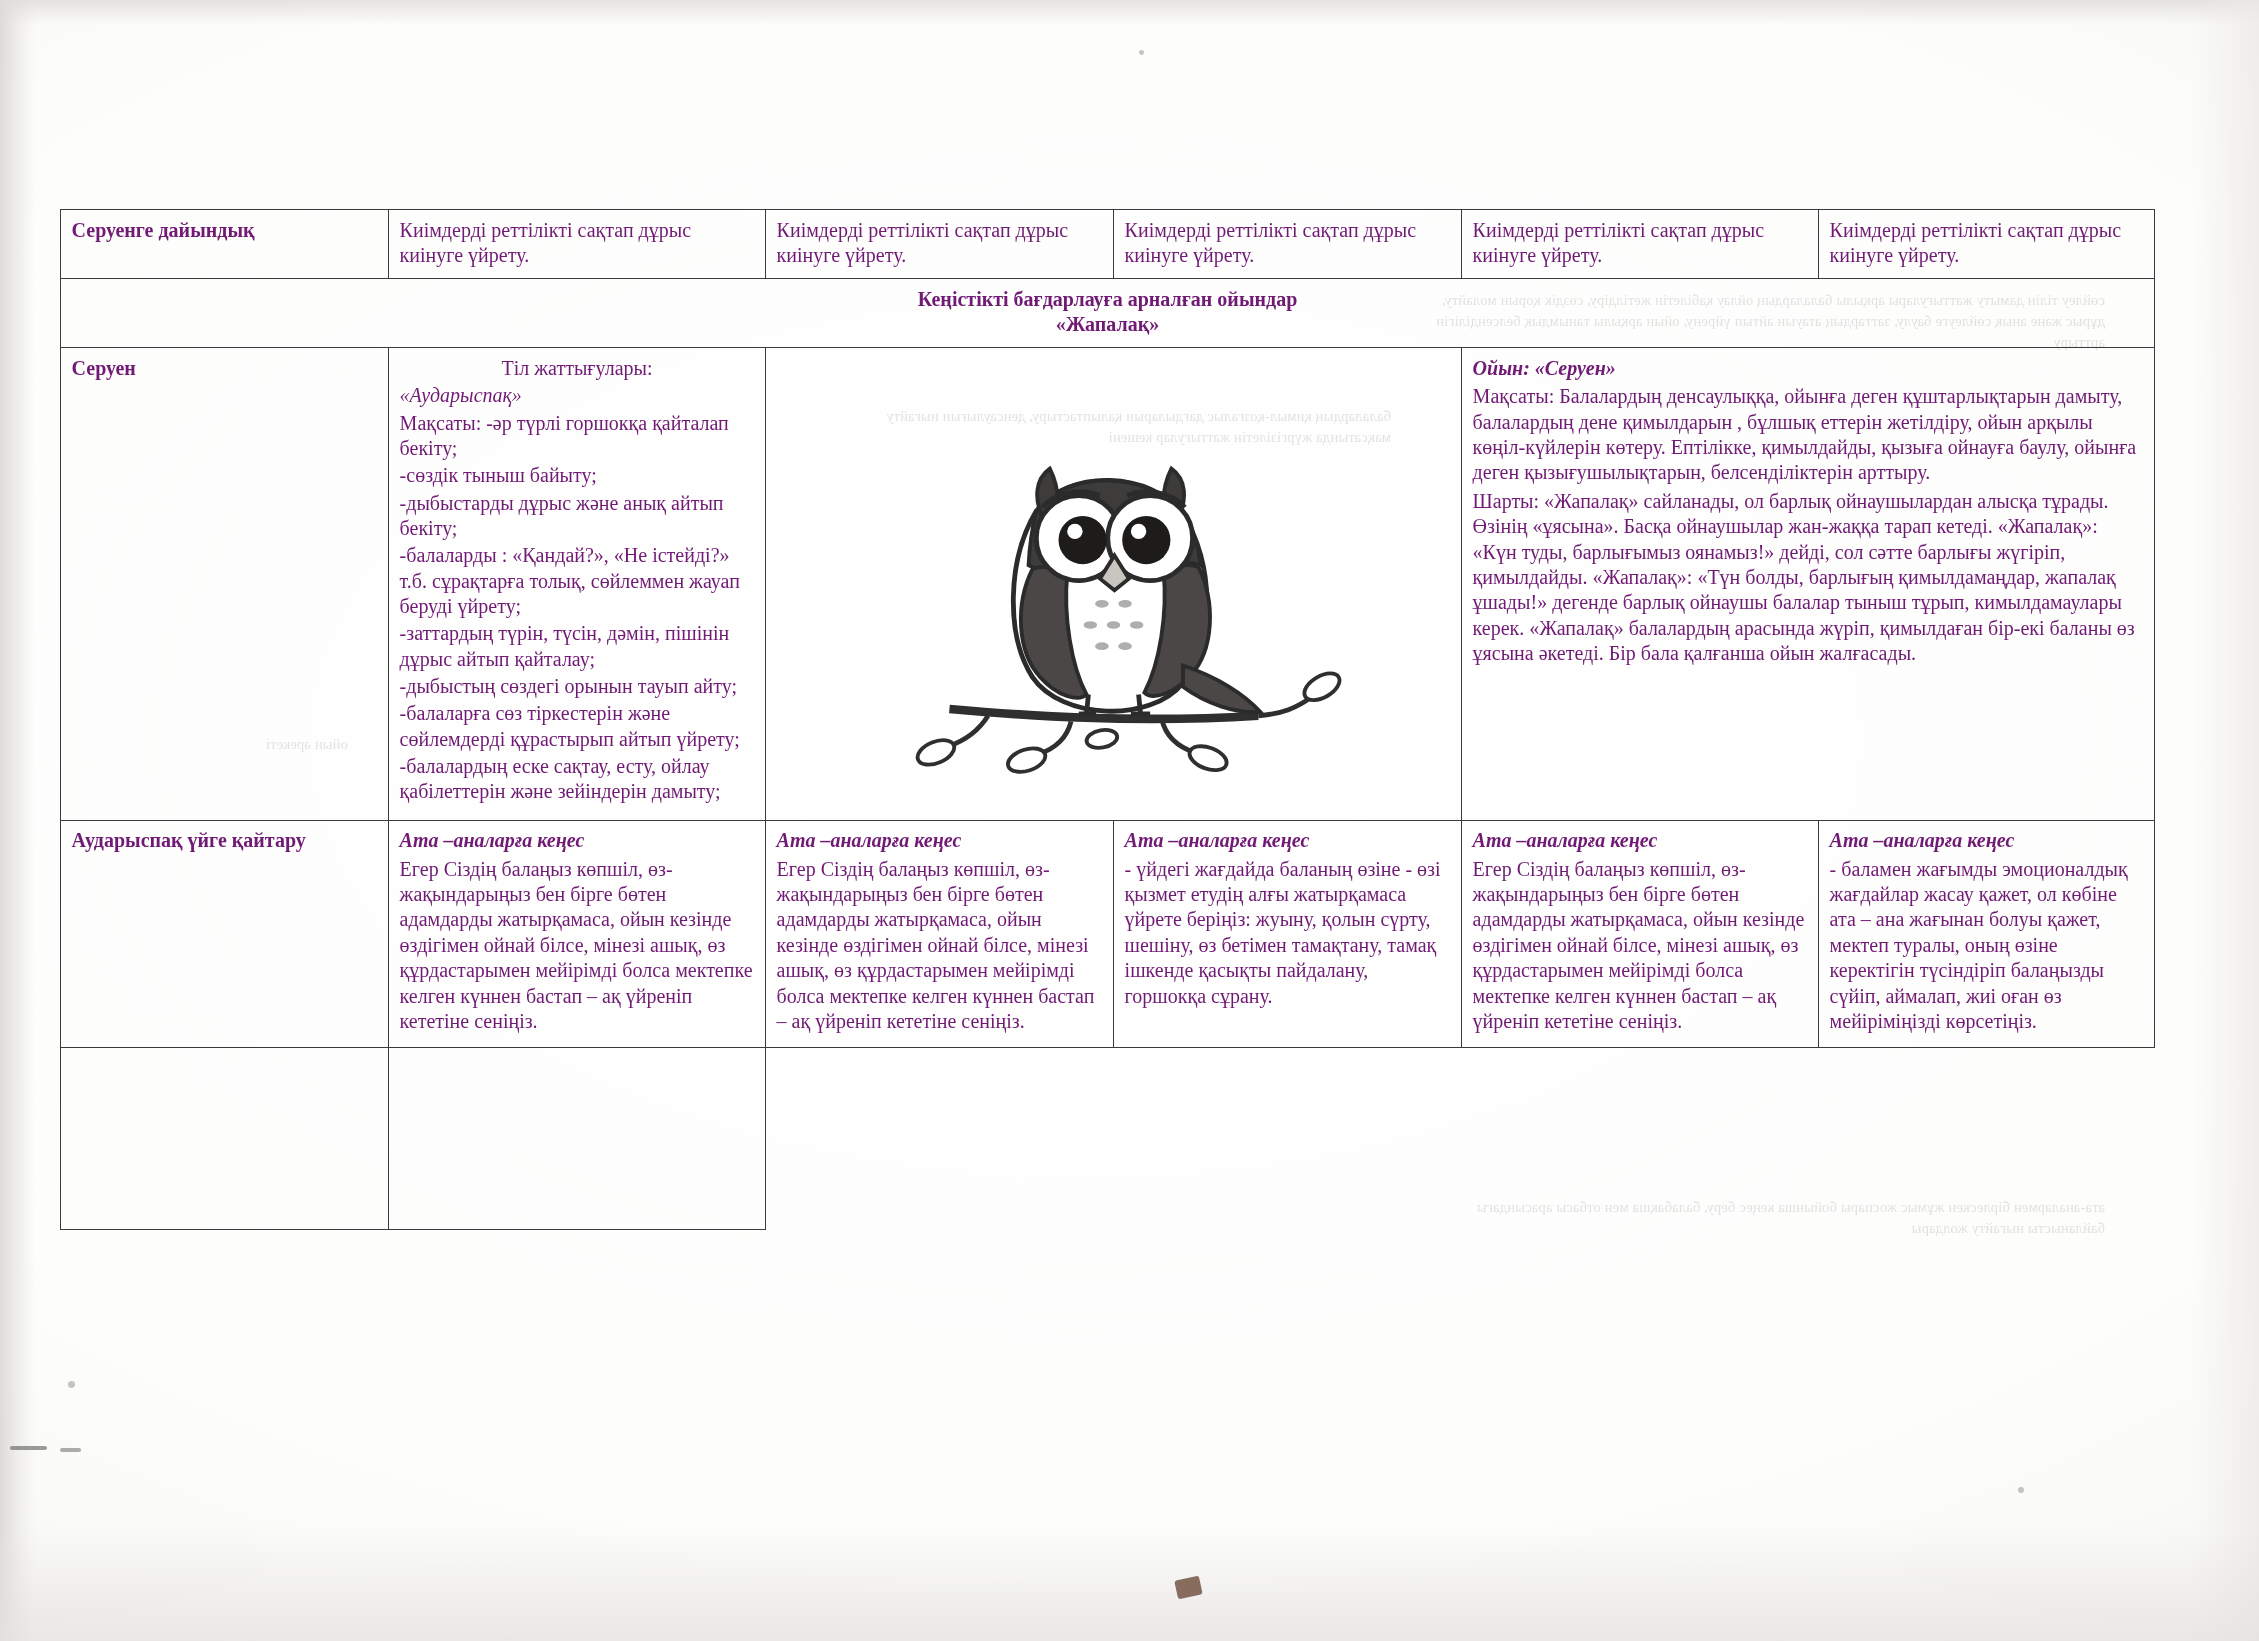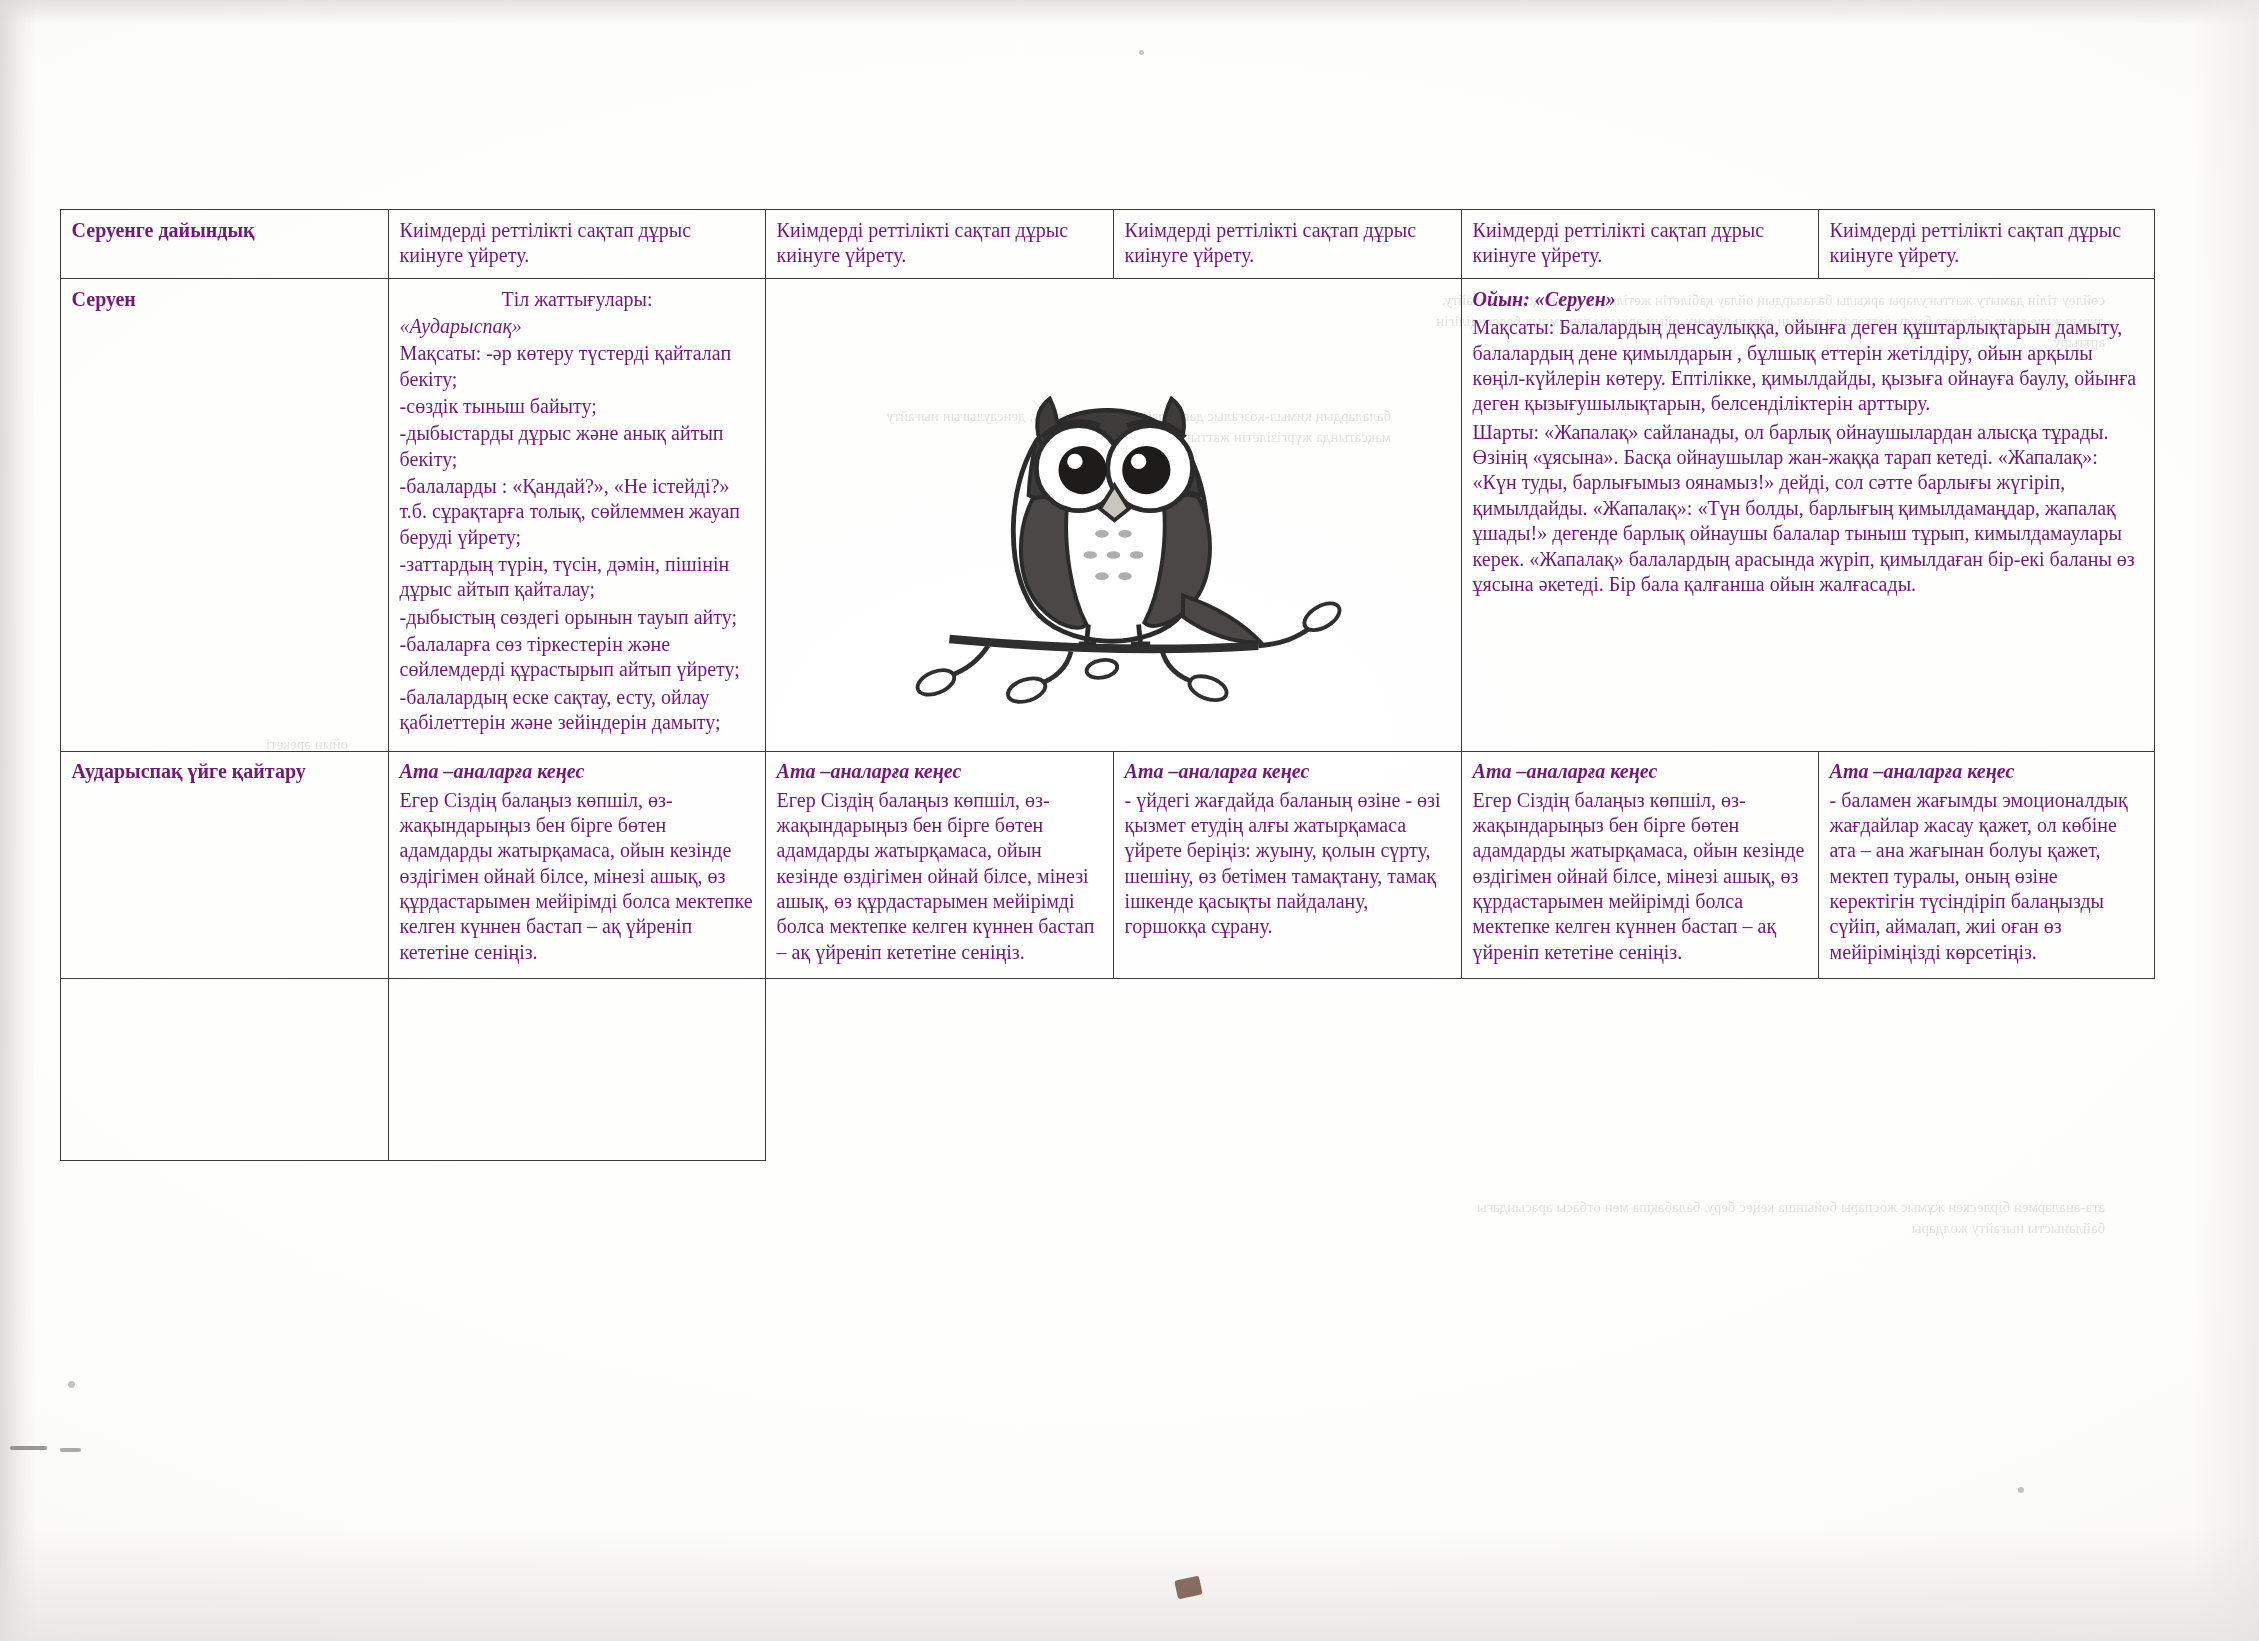--- a/index.html
+++ b/index.html
@@ -181,28 +181,32 @@
 
     <tr>
       <td class="row-label">Серуенге дайындық</td>
       <td>Киімдерді реттілікті сақтап дұрыс киінуге үйрету.</td>
       <td>Киімдерді реттілікті сақтап дұрыс киінуге үйрету.</td>
       <td>Киімдерді реттілікті сақтап дұрыс киінуге үйрету.</td>
       <td>Киімдерді реттілікті сақтап дұрыс киінуге үйрету.</td>
       <td>Киімдерді реттілікті сақтап дұрыс киінуге үйрету.</td>
     </tr>
 
+    <tr>
+      <td class="cell-centerhead nowrap-title" colspan="6">Кеңістікті бағдарлауға арналған ойындар
+«Жапалақ»</td>
+    </tr>
 
     <tr>
       <td class="row-label">Серуен</td>
 
       <td class="tight">
         <p class="center">Тіл жаттығулары:</p>
         <p class="italic">«Аударыспақ»</p>
-        <p>Мақсаты: -әр көтеру түстерді қайталап бекіту;</p>
+        <p>Мақсаты: -әр түрлі горшокқа қайталап бекіту;</p>
         <p>-сөздік тыныш байыту;</p>
         <p>-дыбыстарды дұрыс және анық айтып бекіту;</p>
         <p>-балаларды : «Қандай?», «Не істейді?» т.б. сұрақтарға толық, сөйлеммен жауап беруді үйрету;</p>
         <p>-заттардың түрін, түсін, дәмін, пішінін дұрыс айтып қайталау;</p>
         <p>-дыбыстың сөздегі орынын тауып айту;</p>
         <p>-балаларға сөз тіркестерін және сөйлемдерді құрастырып айтып үйрету;</p>
         <p>-балалардың еске сақтау, есту, ойлау қабілеттерін және зейіндерін дамыту;</p>
       </td>
 
       <td class="owl-cell" colspan="2">

